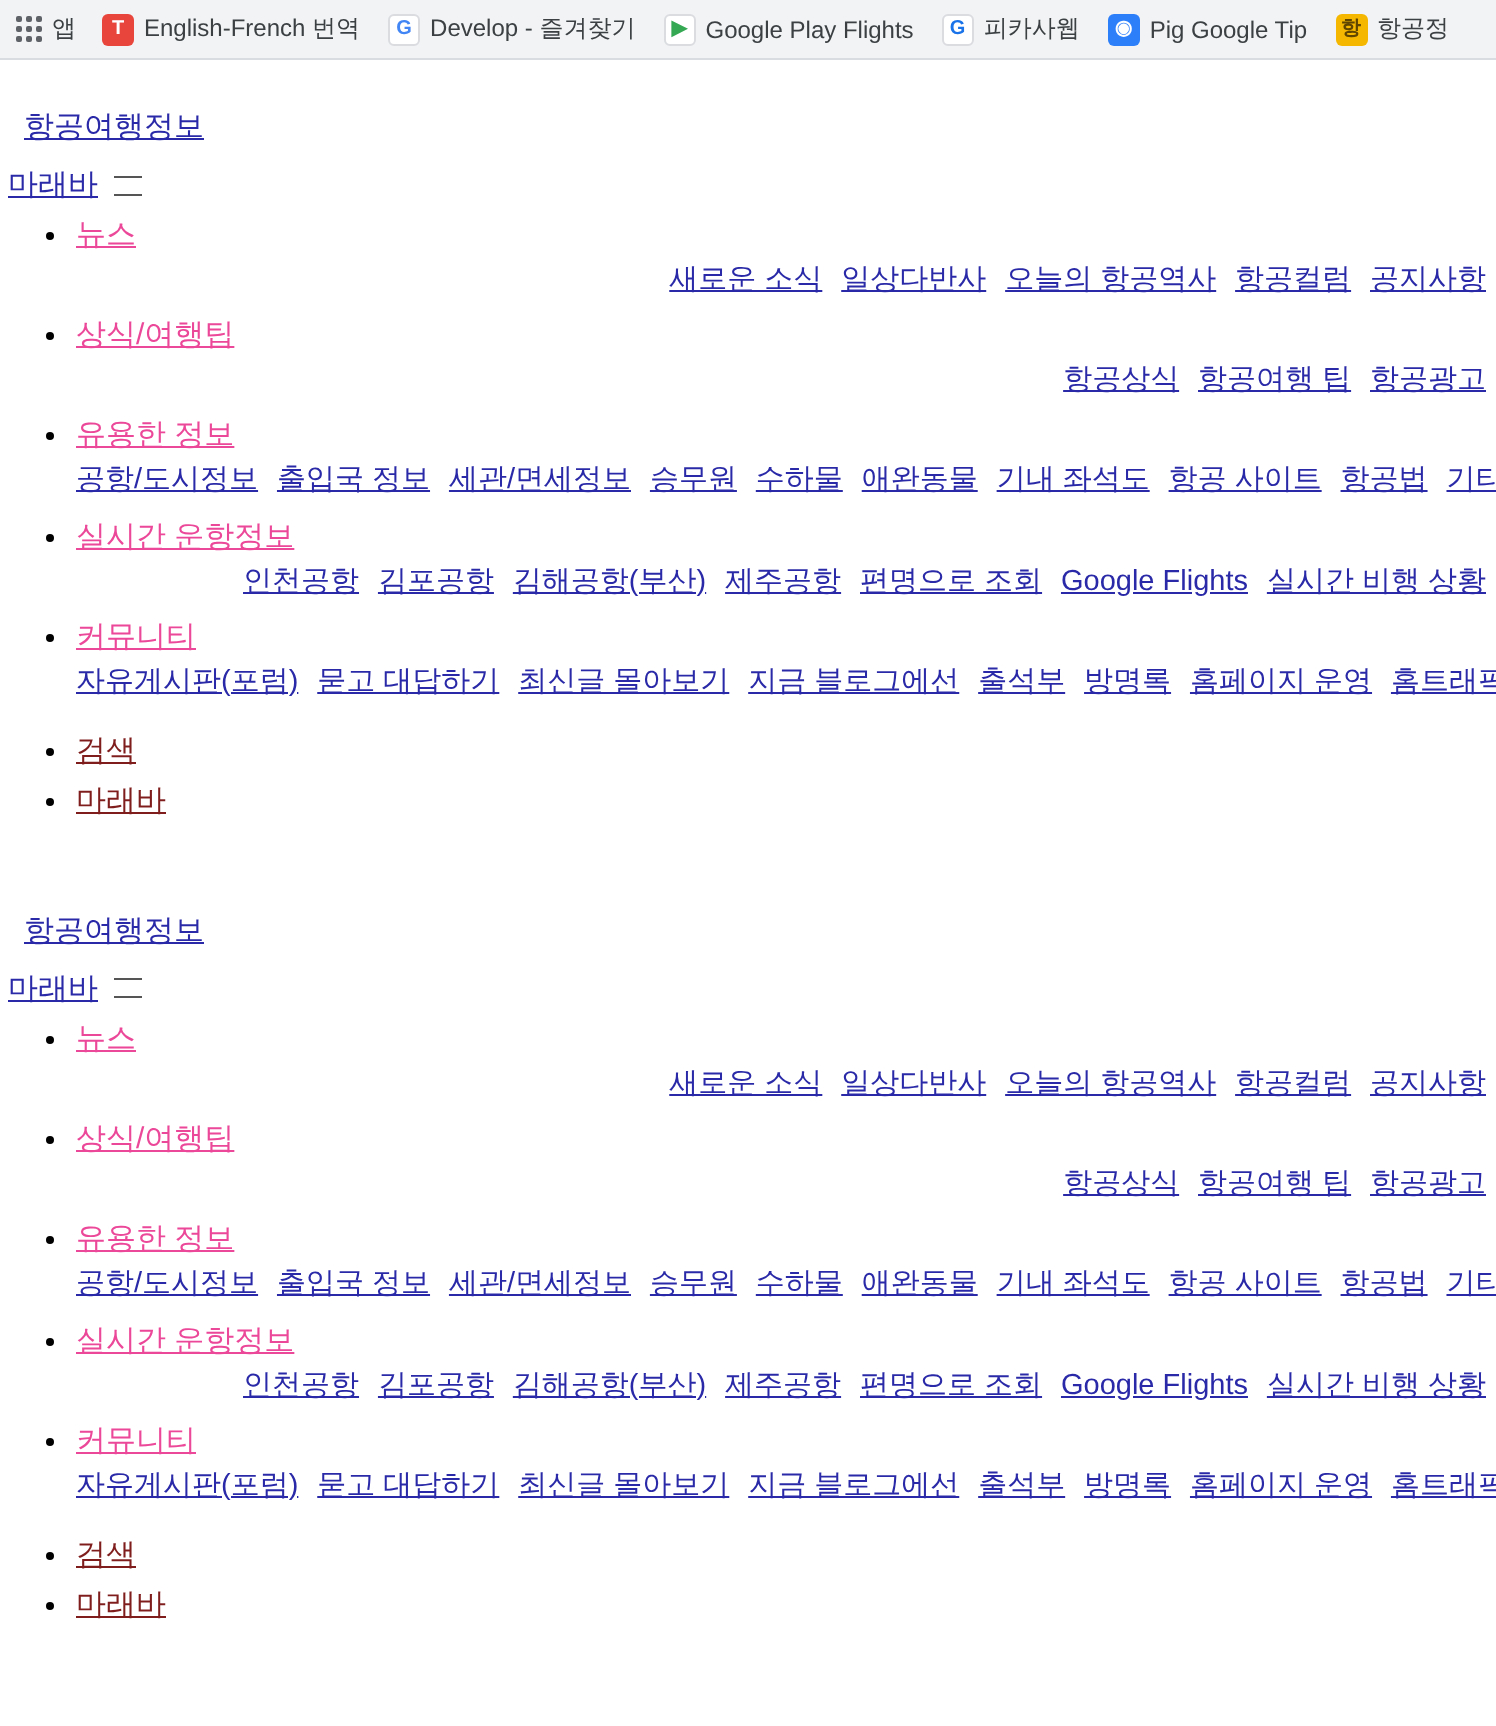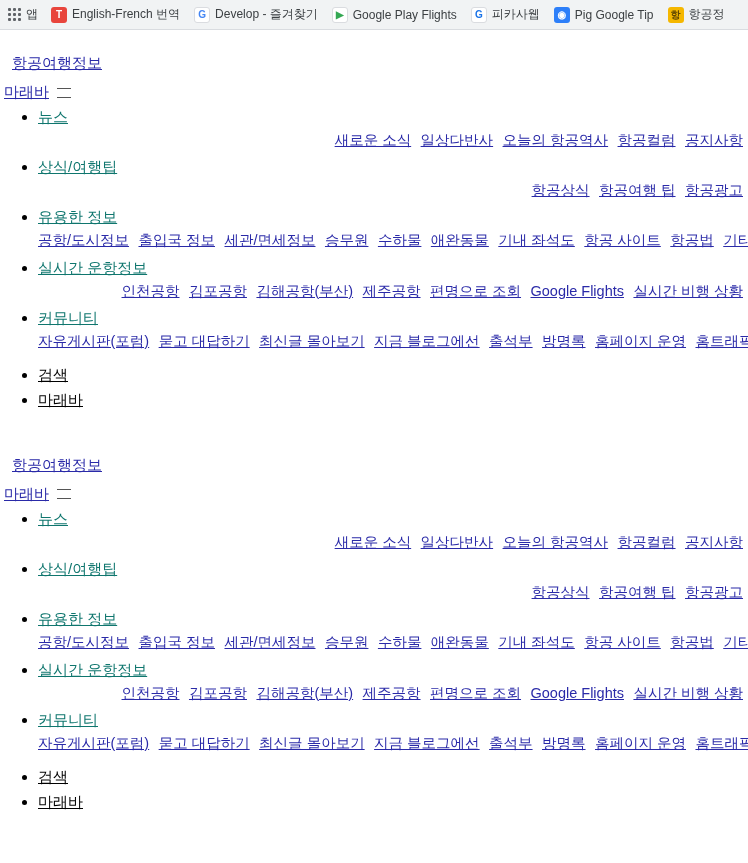--- a/index.html
+++ b/index.html
@@ -117,21 +117,21 @@
     list-style: disc;
     margin: 4px 0 0 0;
     padding-left: 38px;
   }
   ul.menu > li {
     margin-bottom: 2px;
     color: #000;
   }
   .cat {
     font-size: 15px;
-    color: #0f766e;
+    color: #ec4899;
     text-decoration: underline;
   }
   .sublinks {
     margin: 1px 0 7px 0;
     line-height: 1.45;
     white-space: nowrap;
     overflow: hidden;
     text-align: right;
   }
   .sublinks a {
@@ -144,21 +144,21 @@
     font-weight: normal;
   }
   .tail-list {
     list-style: disc;
     margin: 14px 0 0 0;
     padding-left: 38px;
   }
   .tail-list > li { margin-bottom: 6px; }
   .tail-list a {
     font-size: 15px;
-    color: #000000;
+    color: #7f1d1d;
     text-decoration: underline;
   }
   .spacer { height: 16px; }
 </style>
 </head>
 <body>
 
 <div class="bookmarks-bar">
   <div class="bm-apps">
     <span class="apps-grid">

